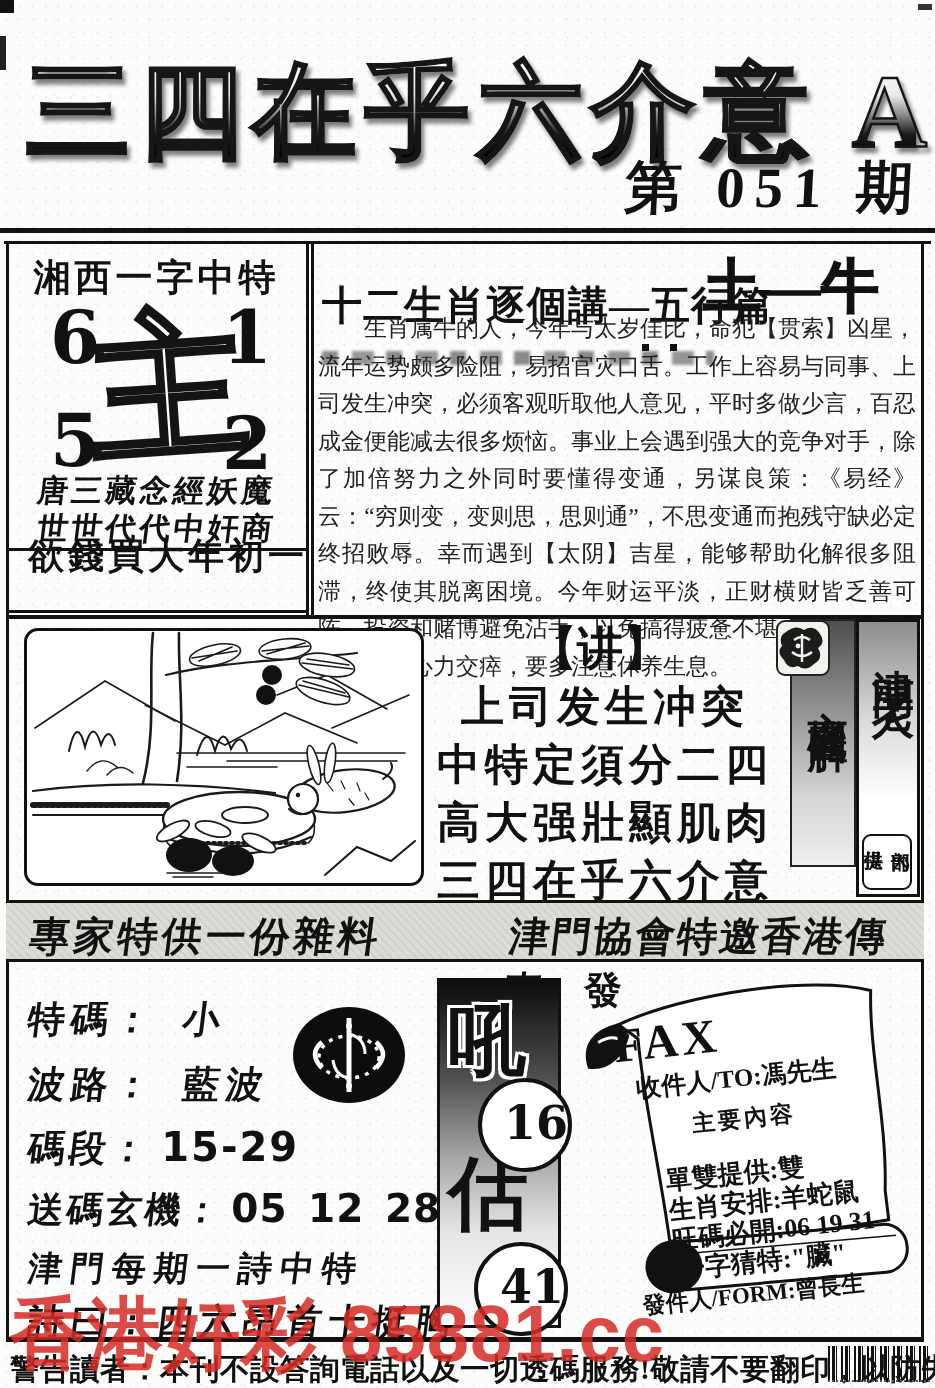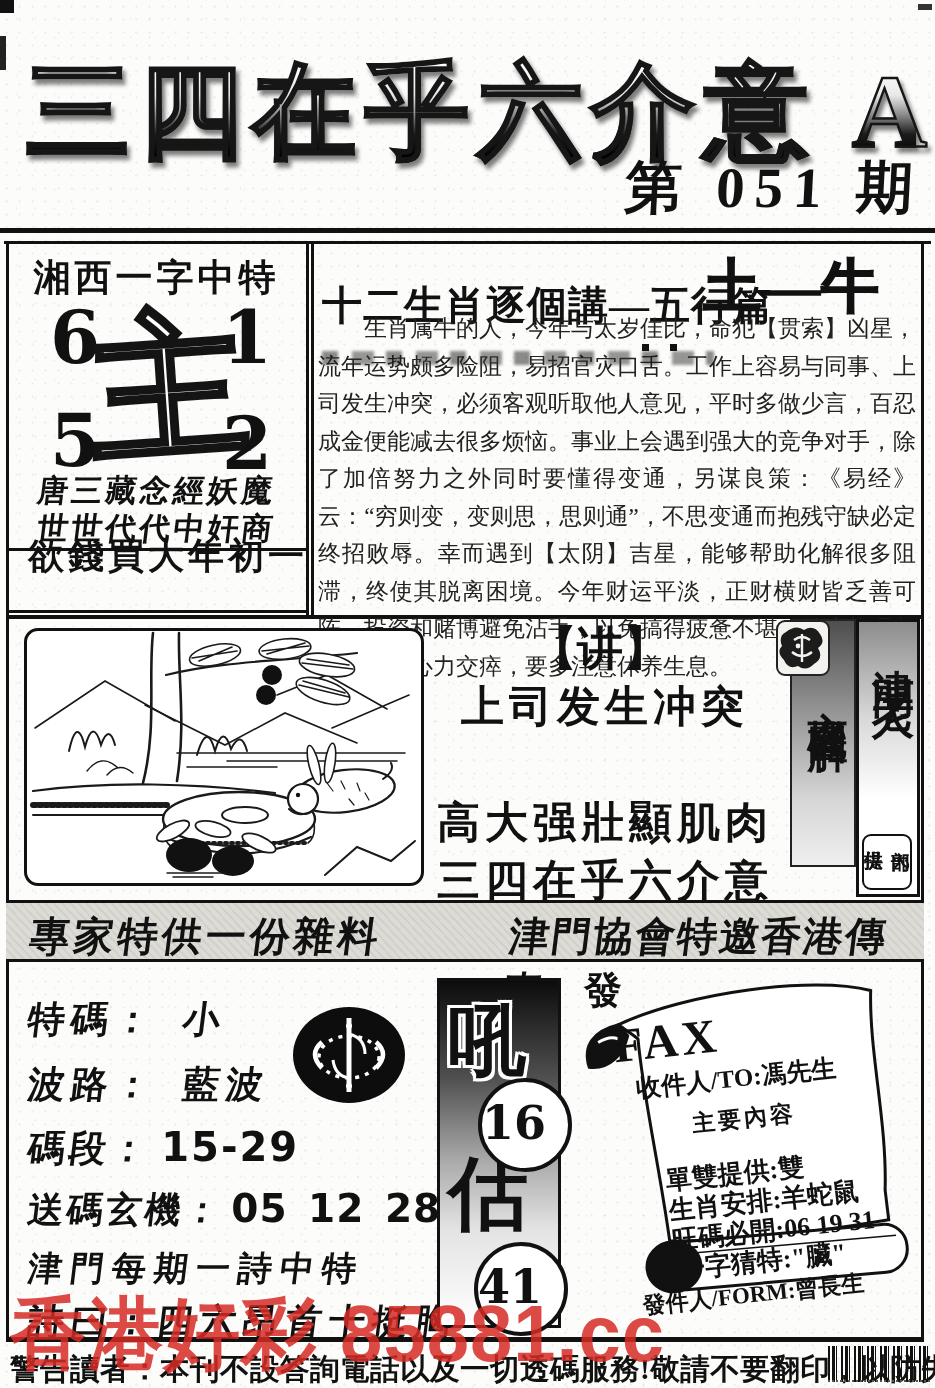--- a/index.html
+++ b/index.html
@@ -23,21 +23,21 @@
   
   .kai{font-family:"Liberation Serif",serif;font-weight:bold;}
   .script{font-family:"Liberation Serif",serif;font-weight:bold;transform:skewX(-7deg);}
   .bignum{font-family:"DejaVu Serif",serif;font-weight:bold;font-size:72px;line-height:1;}
   .outline-char{font-size:158px;line-height:1;font-weight:bold;color:#fff;
     -webkit-text-stroke:4px #141414;text-shadow:0 0 1px #141414;}
   .para{text-align:justify;text-indent:2em;font-size:23px;line-height:37.5px;color:#222;
     font-family:"Liberation Serif",serif;}
   .vtext{writing-mode:vertical-rl;text-orientation:upright;}
   .circle-num{position:absolute;width:86px;height:86px;border:4px solid #111;border-radius:50%;
-    background:#fff;text-align:left;line-height:82px;font-size:46px;font-weight:bold;
+    background:#fff;text-align:right;line-height:82px;font-size:46px;font-weight:bold;
     font-family:"DejaVu Serif",serif;z-index:3;}
   .shadow-outline{color:#111;text-shadow:-3px -3px 0 #fff,3px -3px 0 #fff,-3px 3px 0 #fff,3px 3px 0 #fff,
     0 -3px 0 #fff,0 3px 0 #fff,-3px 0 0 #fff,3px 0 0 #fff;}
   .fax-line{position:absolute;white-space:nowrap;font-weight:bold;font-family:"Liberation Serif",serif;}
   .watermark{left:10px;top:1284px;font-size:76px;font-weight:bold;white-space:nowrap;z-index:9;
     font-family:"Liberation Sans",sans-serif;color:rgba(213,42,36,.85);letter-spacing:1px;transform:scaleY(1.04);}
   .warning{left:10px;top:1350px;font-size:29.5px;font-weight:bold;white-space:nowrap;letter-spacing:0.5px;}
   .barcode{left:828px;top:1346px;width:102px;height:34px;
     background:repeating-linear-gradient(90deg,#111 0 2px,transparent 2px 4px,#111 4px 7px,transparent 7px 8px,#111 8px 9px,transparent 9px 13px);
     border-bottom:2px dotted #555;}
@@ -127,20 +127,21 @@
       <ellipse cx="146" cy="198" rx="18" ry="7" transform="rotate(-28 146 198)" fill="#fff" stroke-width="1.8"></ellipse>
       <ellipse cx="186" cy="196" rx="18" ry="7" transform="rotate(14 186 196)" fill="#fff" stroke-width="1.8"></ellipse>
       <ellipse cx="232" cy="210" rx="18" ry="7" transform="rotate(24 232 210)" fill="#fff" stroke-width="1.8"></ellipse>
       <path d="M140 240 h60 M146 244 h40" stroke-width="1.4"></path>
       <path d="M298 242 L330 214 L364 228 L388 208" stroke-width="2"></path>
     </svg>
   </div>
 
   <div class="abs kai" style="left:425px;top:618px;width:350px;text-align:center;font-size:46px;">【讲】</div>
   <div class="abs kai" style="left:425px;top:678px;width:360px;text-align:center;font-size:43px;letter-spacing:5px;">上司发生冲突</div>
+  <div class="abs kai" style="left:425px;top:736px;width:360px;text-align:center;font-size:43px;letter-spacing:5px;">中特定須分二四</div>
   <div class="abs kai" style="left:425px;top:794px;width:360px;text-align:center;font-size:43px;letter-spacing:5px;">高大强壯顯肌肉</div>
   <div class="abs kai" style="left:425px;top:852px;width:360px;text-align:center;font-size:43px;letter-spacing:5px;">三四在乎六介意</div>
   <div class="abs kai" style="left: 408px; top: 914px; width: 400px; text-align: center; font-size: 38px; letter-spacing: 10px;">送：三七英姿七焕發</div>
 
   <div class="abs" style="left:790px;top:619px;width:62px;height:244px;border:2px solid #222;
               background:linear-gradient(180deg,#4e4e4e 0%,#9a9a9a 40%,#d5d5d5 72%,#efefef 100%);">
     <div class="vtext kai" style="position:absolute;left:8px;top:58px;font-size:40px;letter-spacing:8px;color:#111;">玄機圖解</div>
   </div>
   <div class="abs" style="left:776px;top:620px;width:50px;height:52px;background:#f3f2ee;border:2px solid #222;border-radius:9px;overflow:hidden;">
     <svg width="50" height="52" viewBox="0 0 50 52">

